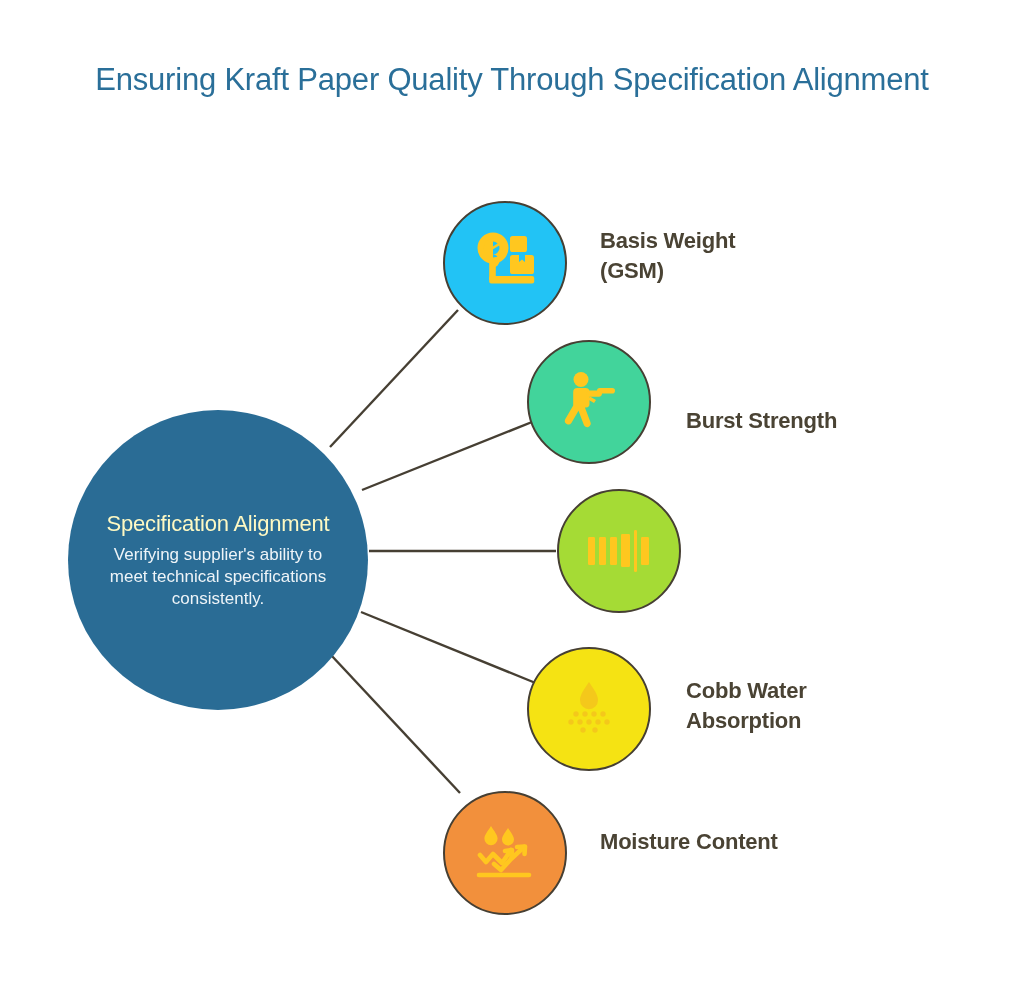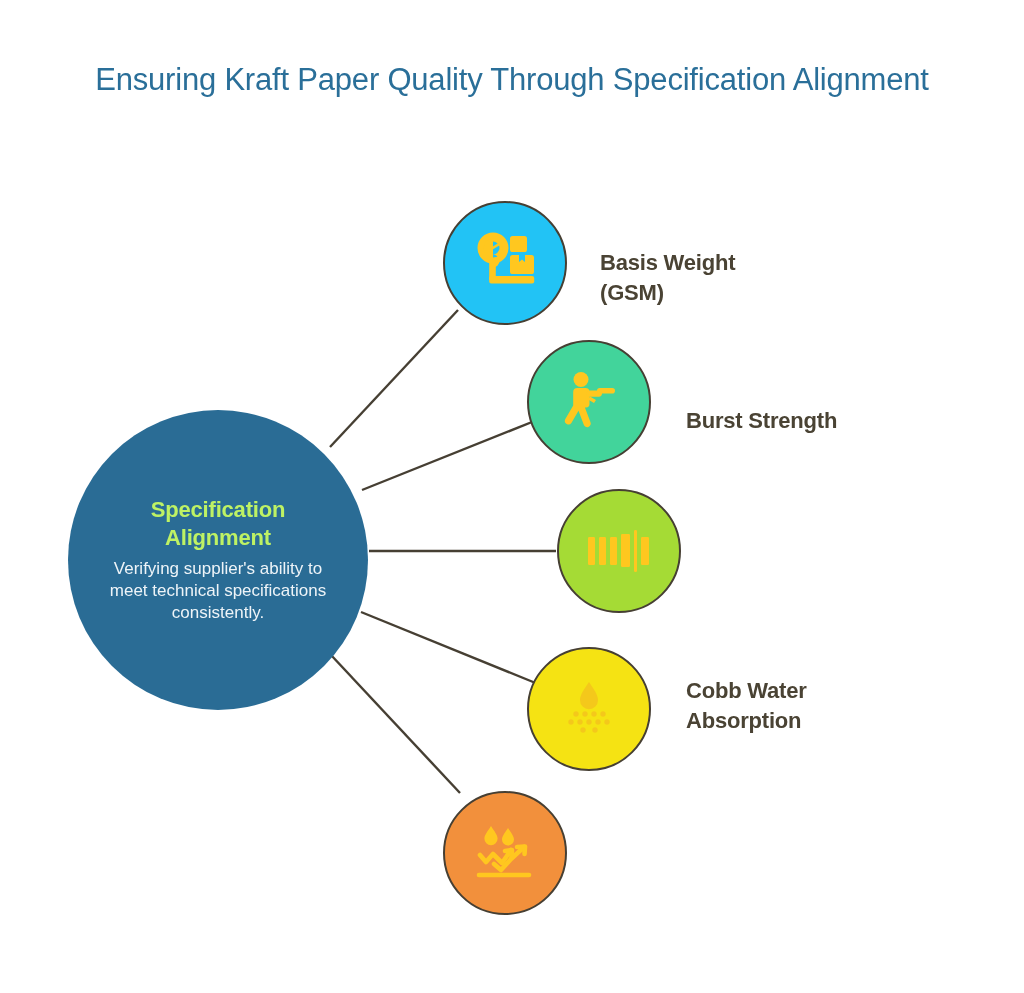--- a/index.html
+++ b/index.html
@@ -54,23 +54,23 @@
     border-radius: 50%;
     background: #2A6C95;
     display: flex;
     flex-direction: column;
     align-items: center;
     justify-content: center;
     box-sizing: border-box;
     padding: 0 34px;
   }
   .hub-title {
-    color: #bef264;
+    color: #fef9c3;
     font-size: 22px;
-    font-weight: bold;
+    font-weight: normal;
     line-height: 1.28;
     text-align: center;
     letter-spacing: -0.2px;
   }
   .hub-desc {
     color: #eef4f8;
     font-size: 17px;
     line-height: 1.3;
     text-align: center;
     margin-top: 6px;
@@ -125,21 +125,21 @@
         <circle cx="21" cy="16" r="12.5" fill="none" stroke="#FFC71F" stroke-width="6"></circle>
         <rect x="18.5" y="13" width="10" height="2.6" rx="1.3" transform="rotate(-32 23.5 14.3)"></rect>
         <rect x="17.2" y="28" width="6.6" height="20" rx="1"></rect>
         <rect x="17.2" y="44" width="45" height="7.6" rx="2"></rect>
         <rect x="38" y="4" width="17" height="16" rx="2.6"></rect>
         <rect x="38" y="23" width="24" height="19" rx="2.6"></rect>
         <path d="M47 23h6v7l-3-2.4L47 30z" fill="#22C3F5"></path>
       </g>
     </svg>
   </div>
-  <div class="node-label" style="left:600px; top:248px; width:250px;">
+  <div class="node-label" style="left:600px; top:226px; width:250px;">
     <div>Basis Weight</div>
     <div>(GSM)</div>
   </div>
 
   <div class="node" style="left:527px; top:340px; width:124px; height:124px; background:#42D49B;">
     <svg width="60" height="62" viewBox="0 0 60 62">
       <g fill="#FFC71F">
         <circle cx="22" cy="8.5" r="7.5"></circle>
         <path d="M15.5 17h11a4 4 0 0 1 4 4v12a3.4 3.4 0 0 1-3.4 3.4h-1.2l5.5 14.5a3.6 3.6 0 1 1-6.7 2.5l-5.2-13.6-7.1 12.1a3.6 3.6 0 0 1-6.2-3.6l8-13.7V21a4 4 0 0 1 4-4z"></path>
         <rect x="27" y="19.5" width="16" height="6.2" rx="3.1"></rect>
@@ -196,14 +196,17 @@
       </g>
       <g fill="none" stroke="#FFC71F" stroke-width="4.6" stroke-linecap="round" stroke-linejoin="round">
         <polyline points="9,33 15,40 22,32 31,41 40,28"></polyline>
         <polyline points="34,29 41,28 40.5,35"></polyline>
         <polyline points="23,42 30,48 40,37 53,25"></polyline>
         <polyline points="46,25 54,24.5 53.5,32"></polyline>
         <line x1="8" y1="53" x2="58" y2="53"></line>
       </g>
     </svg>
   </div>
+  <div class="node-label" style="left:600px; top:827px; width:270px;">
+    <div>Moisture Content</div>
+  </div>
 
 </div>
 
 </body></html>

